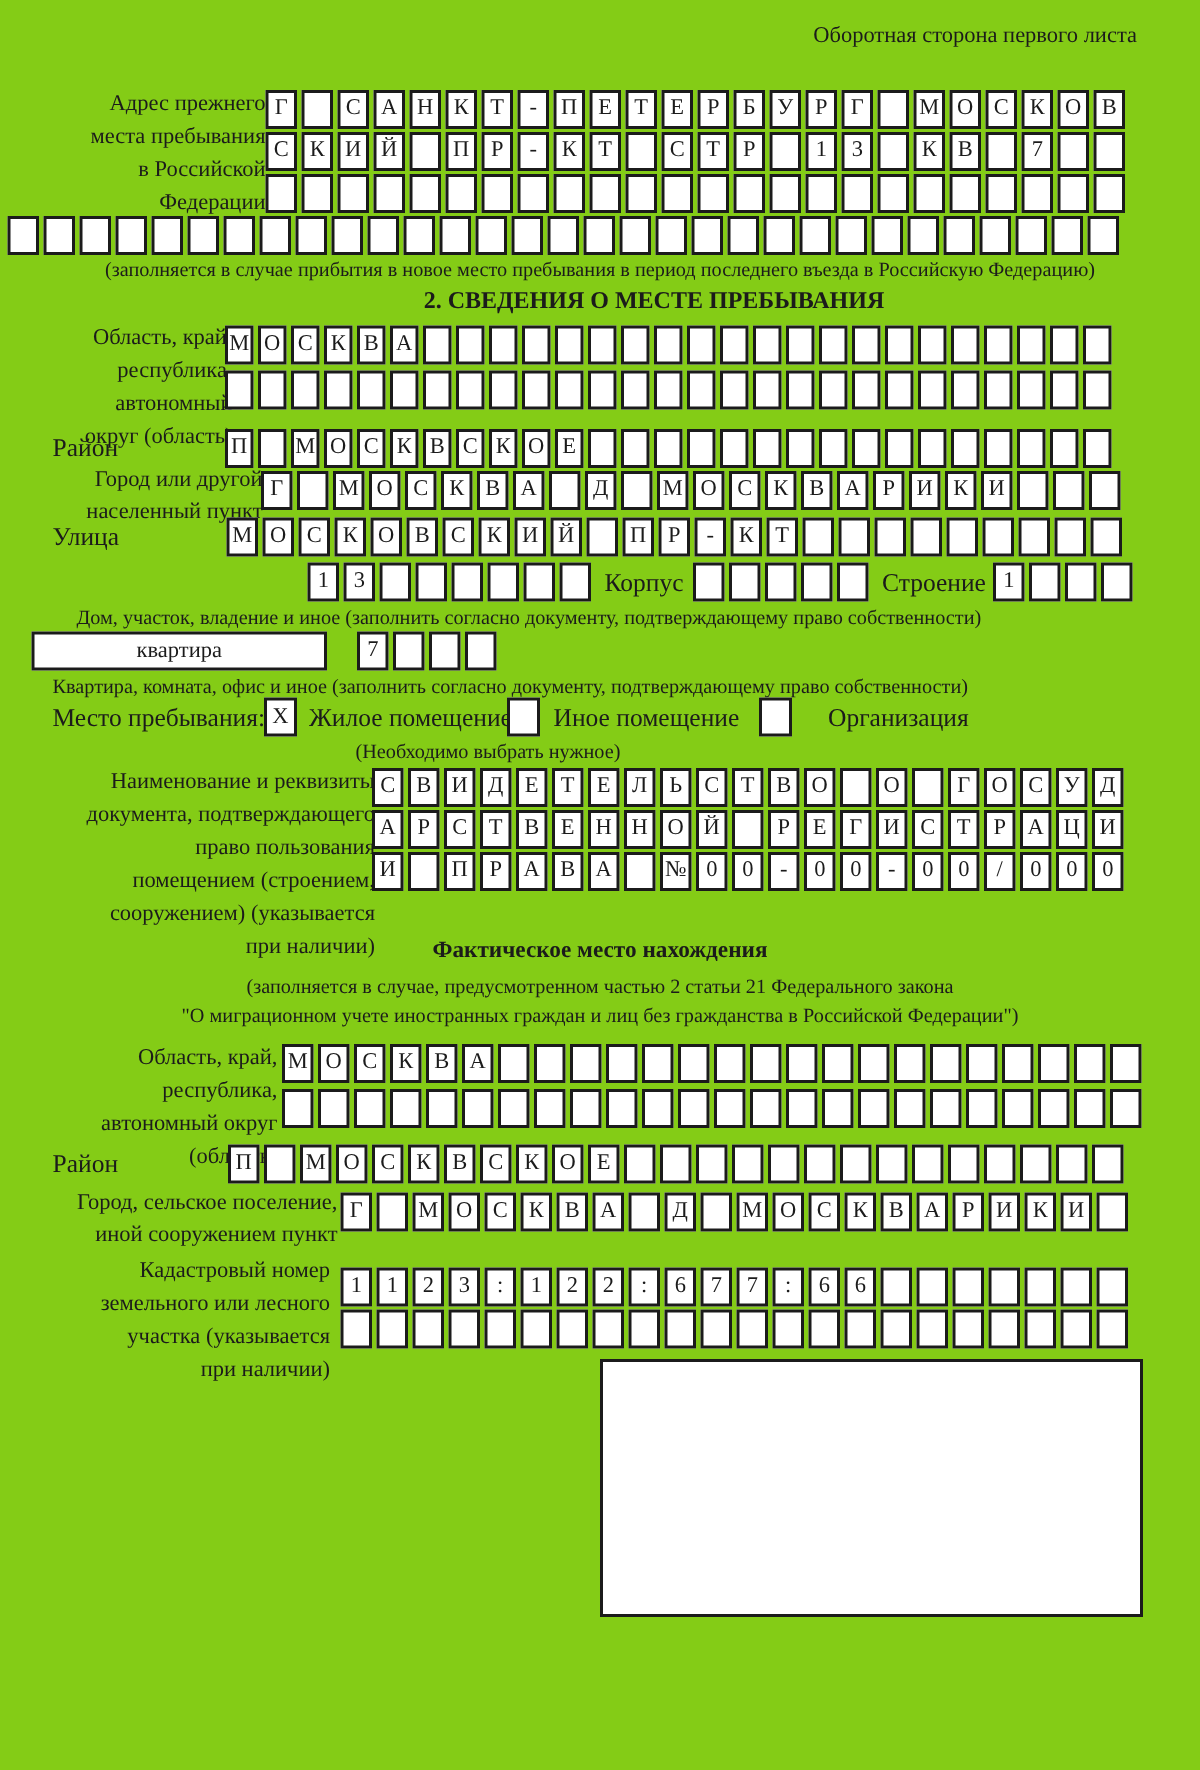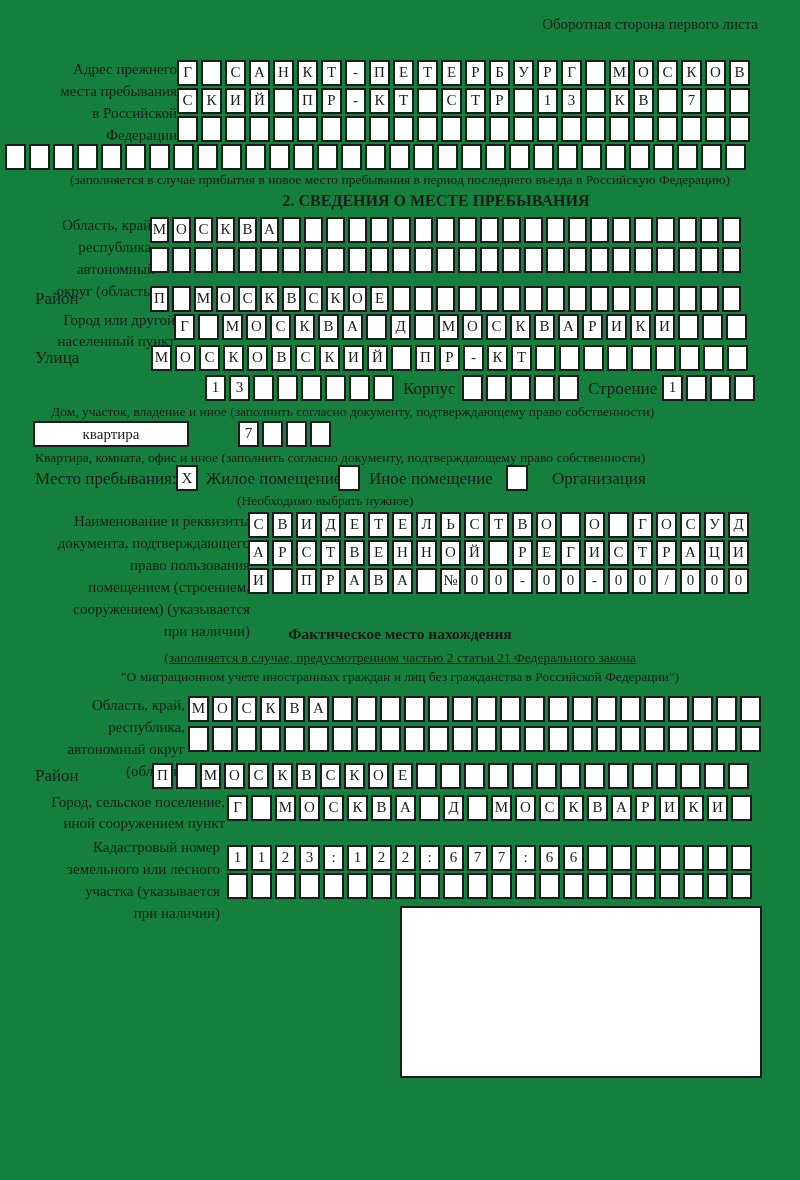--- a/index.html
+++ b/index.html
@@ -1,16 +1,16 @@
 <!DOCTYPE html>
 <html><head>
 <meta charset="utf-8">
 <style>
   html,body{margin:0;padding:0;background:#ffffff;}
-  #page{position:relative;width:800px;height:1180px;background:#15803d;
+  #page{position:relative;width:800px;height:1180px;background:#84cc16;
         font-family:"Liberation Serif","DejaVu Serif",serif;color:#1b1b1b;overflow:hidden;}
   .abs{position:absolute;}
   .cells{position:absolute;display:flex;}
   .cell{box-sizing:border-box;border:2px solid #1b1b1b;height:26px;background:#fff;
         display:flex;align-items:center;justify-content:center;font-size:15px;padding-bottom:1px;}
   .p24 .cell{width:21px;margin-right:3px;}
   .p22 .cell{width:19px;margin-right:3px;}
   .lbl{font-size:15px;line-height:22px;white-space:pre-line;text-align:right;}
   .lbl1{font-size:17px;white-space:nowrap;}
   .lh21{line-height:21px;}
@@ -39,37 +39,37 @@
   #gorod-r{left:174px;top:314px;}
   #ulica-label{left:35px;top:348px;}
   #ulica-r{left:151px;top:345px;}
   #dom-box{left:35px;top:375px;width:164px;}
   #dom-cells{left:205px;top:375px;}
   #korpus-label{left:403px;top:379px;}
   #korpus-cells{left:462px;top:375px;}
   #stroenie-label{left:588px;top:379px;}
   #stroenie-cells{left:662px;top:375px;}
   #dom-note{left:35px;top:404px;margin-left:16px;}
-  #kv-box{left:33px;top:421px;width:156px;}
+  #kv-box{left:21px;top:421px;width:197px;}
   #kv-cells{left:238px;top:421px;}
   #kv-note{left:35px;top:450px;}
   #mesto-label{left:35px;top:469px;}
   #mesto-box1{left:176px;top:465px;}
   #mesto-opt1{left:206px;top:469px;}
   #mesto-box2{left:338px;top:465px;}
   #mesto-opt2{left:369px;top:469px;}
   #mesto-box3{left:506px;top:465px;}
   #mesto-opt3{left:552px;top:469px;}
   #mesto-note{left:237px;top:493px;}
   #doc-label{left:35px;top:510px;width:215px;}
   #doc-r1{left:248px;top:512px;}
   #doc-r2{left:248px;top:540px;}
   #doc-r3{left:248px;top:568px;}
   #fact-title{top:625px;font-size:15.5px;}
-  #fact-note1{top:650px;text-decoration:underline;}
+  #fact-note1{top:650px;}
   #fact-note2{top:669px;}
   #fobl-label{left:35px;top:694px;width:150px;}
   #fobl-r1{left:188px;top:696px;}
   #fobl-r2{left:188px;top:726px;}
   #fraion-label{left:35px;top:766px;}
   #fraion-r{left:152px;top:763px;}
   #fgorod-label{left:35px;top:792px;width:190px;}
   #fgorod-r{left:227px;top:795px;}
   #fkad-label{left:35px;top:836px;width:185px;}
   #fkad-r1{left:227px;top:845px;}

